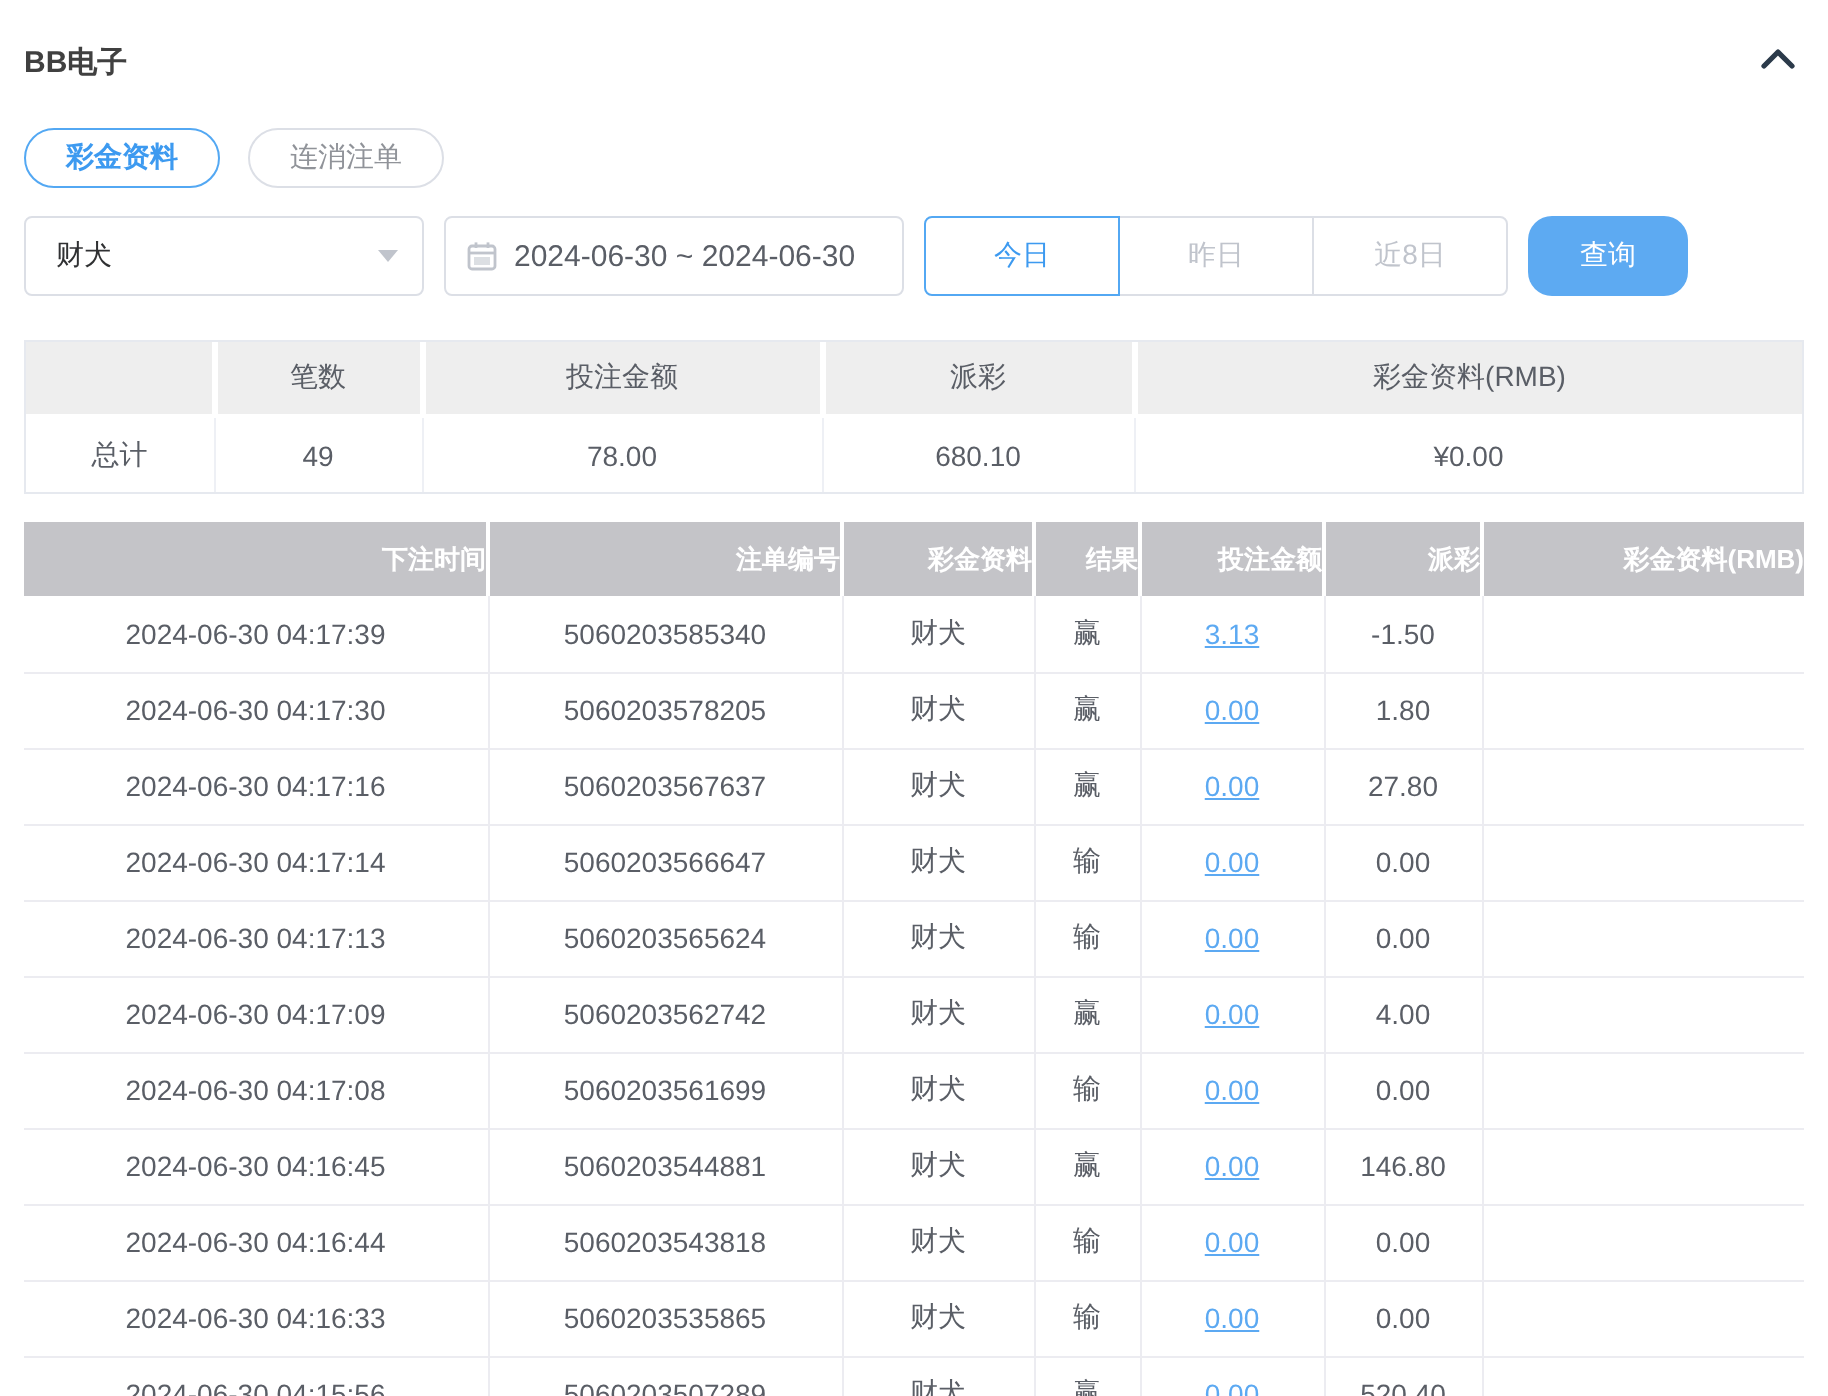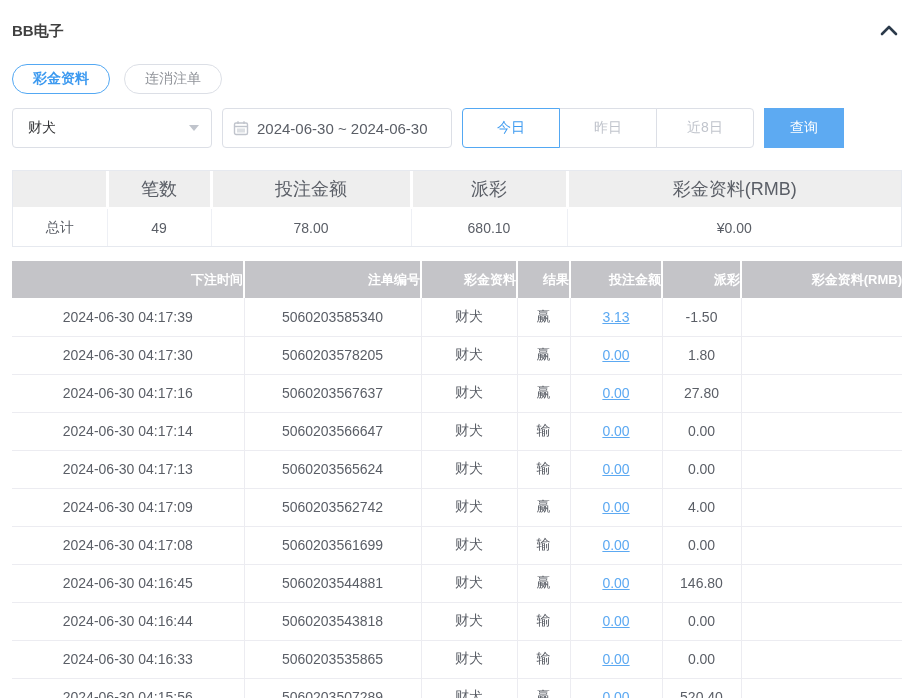--- a/index.html
+++ b/index.html
@@ -33,27 +33,27 @@
   .date-box .cal { margin-right:8px; display:flex; }
   .date-box .date-text { font-size:15px; color:#5a5e66; }
   .range-group { margin-left:10px; display:flex; }
   .range-btn { width:98px; height:40px; background:#fff; border:1px solid #dcdfe6;
     font-size:14px; color:#c0c4cc; display:flex; align-items:center; justify-content:center;
     cursor:pointer; margin-left:-1px; }
   .range-btn:first-child { border-radius:4px 0 0 4px; margin-left:0; }
   .range-btn:last-child { border-radius:0 4px 4px 0; }
   .range-btn.active { border-color:#53a8f3; color:#3d9af0; position:relative; z-index:2; }
   .query-btn { margin-left:10px; width:80px; height:40px; background:#5daaf2;
-    border:none; border-radius:0; color:#fff; font-size:14px; cursor:pointer;
+    border:none; border-radius:12px; color:#fff; font-size:14px; cursor:pointer;
     display:flex; align-items:center; justify-content:center; }
 
   
   .summary-wrap { margin-top:22px; border:1px solid #e6e9ef; }
   table { border-collapse:collapse; table-layout:fixed; width:888px; }
-  .summary th { background:#eeeeee; color:#5a5e66; font-weight:normal; font-size:18px;
+  .summary th { background:#eeeeee; color:#5a5e66; font-weight:normal; font-size:14px;
     height:37px; border-right:3px solid #fff; border-bottom:2px solid #fff; text-align:center; }
   .summary th:last-child { border-right:none; }
   .summary td { height:38px; font-size:14px; color:#5a5e66; text-align:center;
     border-right:1px solid #eef0f5; background:#fff; }
   .summary td:last-child { border-right:none; }
 
   
   .records-wrap { margin-top:14px; }
   .records { width:890px; }
   .records th { background:#c4c4c8; color:#fff; font-weight:bold; font-size:13px;

